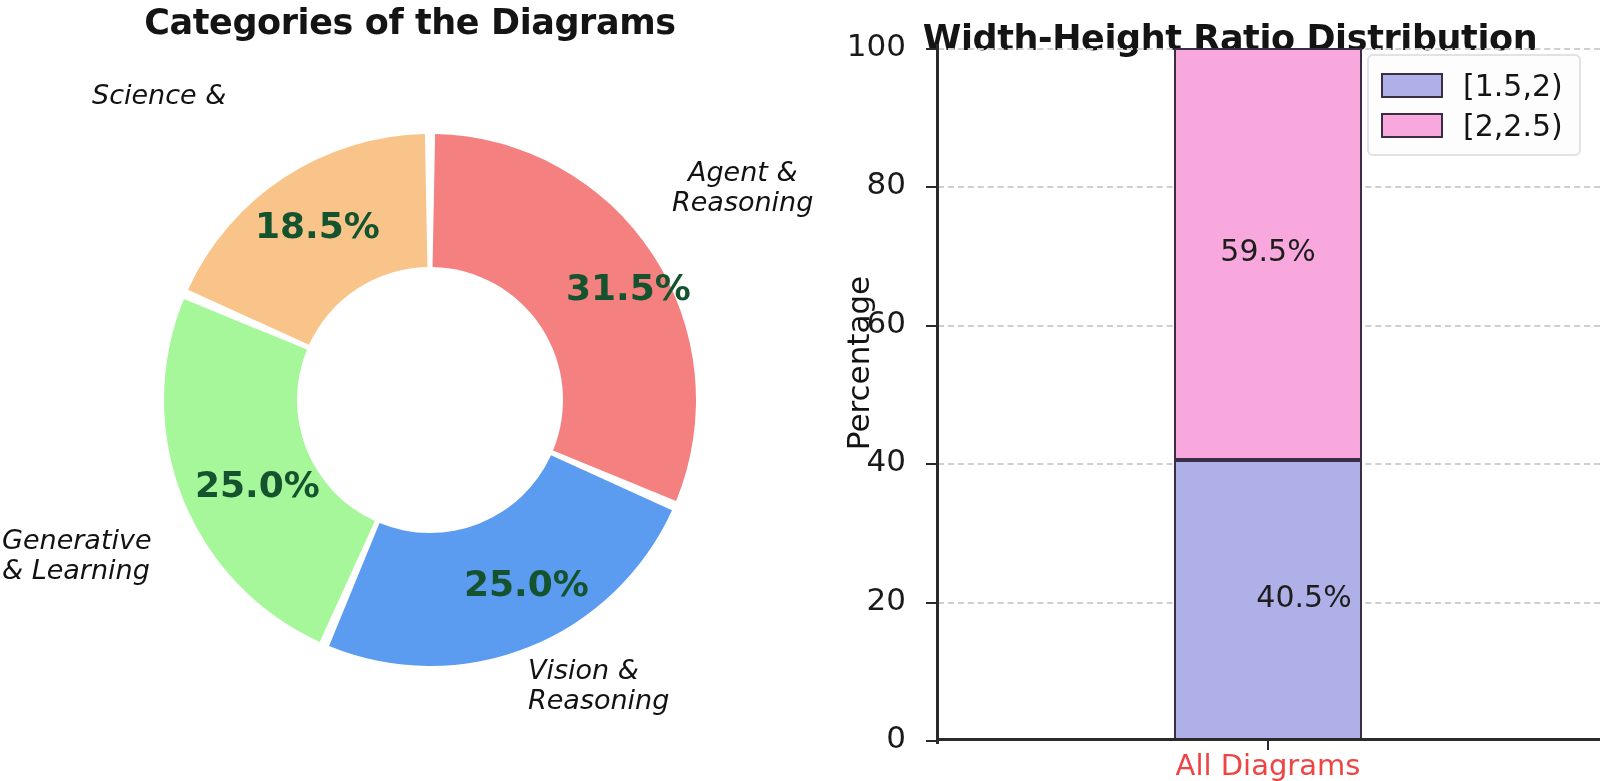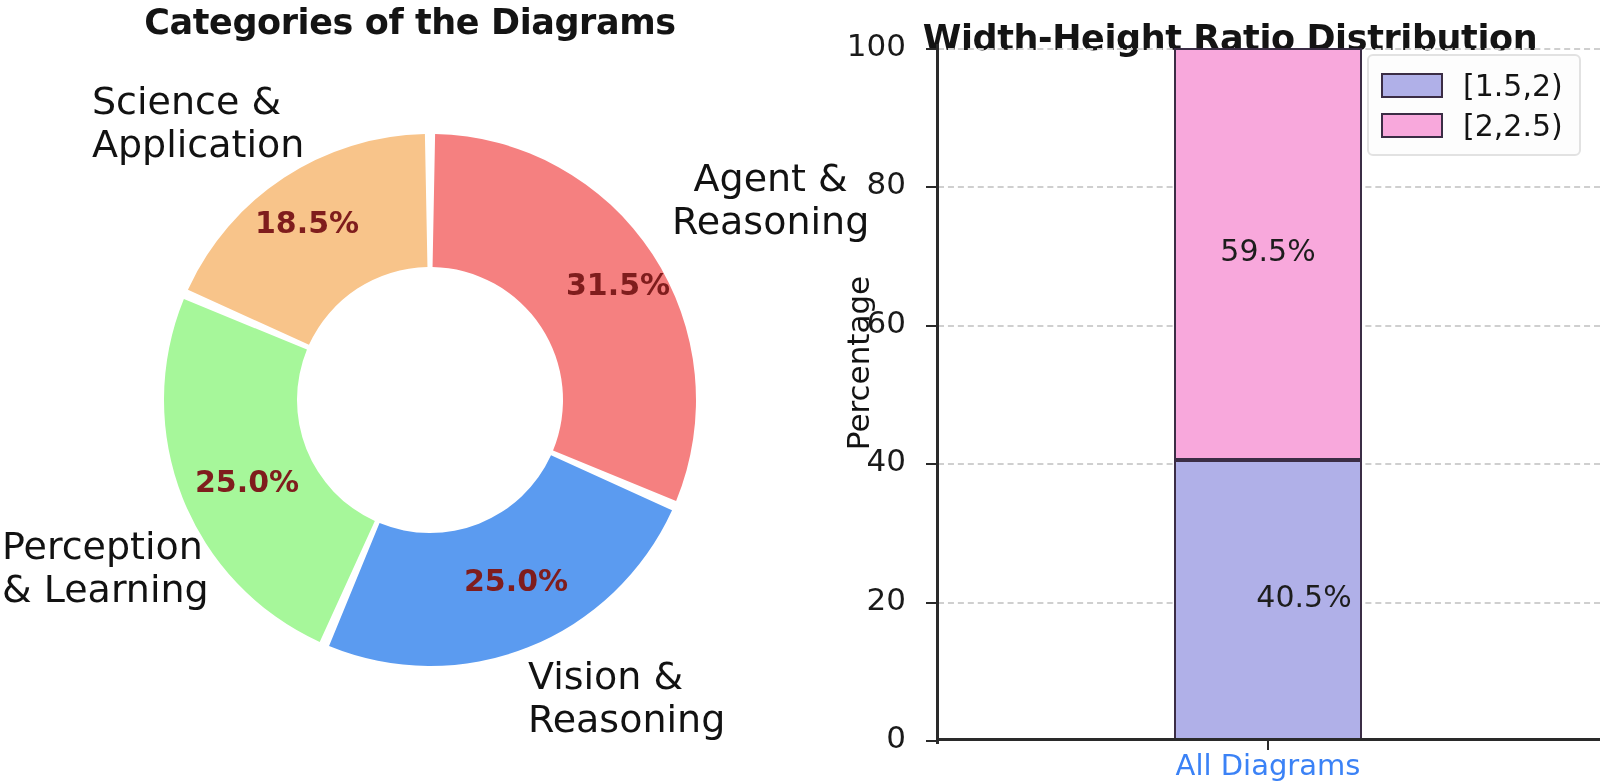--- a/index.html
+++ b/index.html
@@ -52,34 +52,35 @@
     height: 781px;
   }
   #donut-svg {
     position: absolute;
     left: 0;
     top: 0;
   }
 
   .slice-label {
     position: absolute;
-    font-size: 30px;
+    font-size: 36px;
     font-weight: 700;
-    color: #7f1d1d;
+    color: #14532d;
     white-space: nowrap;
     font-family: "DejaVu Sans", sans-serif;
   }
 
   .cat-label {
     position: absolute;
-    font-size: 38px;
+    font-size: 27px;
     font-weight: 400;
     color: #121212;
     line-height: 1.12;
     font-family: "DejaVu Sans", sans-serif;
+    font-style: italic;
   }
 
   
   #panel-right {
     position: absolute;
     left: 820px; top: 0;
     width: 780px;
     height: 781px;
   }
 
@@ -183,21 +184,21 @@
   #xtick-mark {
     position: absolute;
     width: 2px;
     height: 9px;
     background: #2a2a2a;
   }
   #xtick-label {
     position: absolute;
     text-align: center;
     font-size: 29px;
-    color: #3b82f6;
+    color: #ef4444;
     white-space: nowrap;
     font-family: "DejaVu Sans", sans-serif;
   }
 
   
   #legend {
     position: absolute;
     left: 547px;
     top: 54px;
     width: 214px;
@@ -258,27 +259,26 @@
         <div>Agent &amp;</div>
         <div>Reasoning</div>
       </div>
 
       <div class="cat-label" style="left:528px; top:655px; text-align:left;">
         <div>Vision &amp;</div>
         <div>Reasoning</div>
       </div>
 
       <div class="cat-label" style="left:2px; top:525px; text-align:left;">
-        <div>Perception</div>
+        <div>Generative</div>
         <div>&amp; Learning</div>
       </div>
 
       <div class="cat-label" style="left:92px; top:80px; text-align:left;">
         <div>Science &amp;</div>
-        <div>Application</div>
       </div>
     </div>
   </div>
 
   <div id="panel-right">
 
     <div id="bar-title">Width-Height Ratio Distribution</div>
 
     <div id="plot-area">
       <div id="gridlines">

